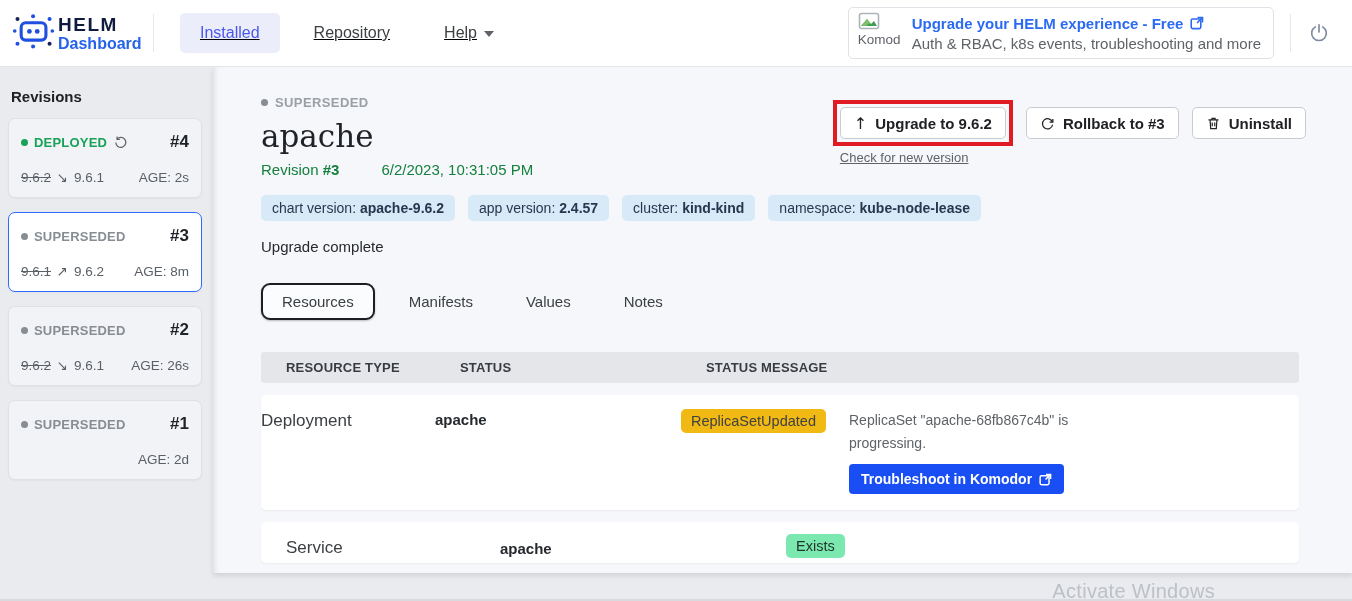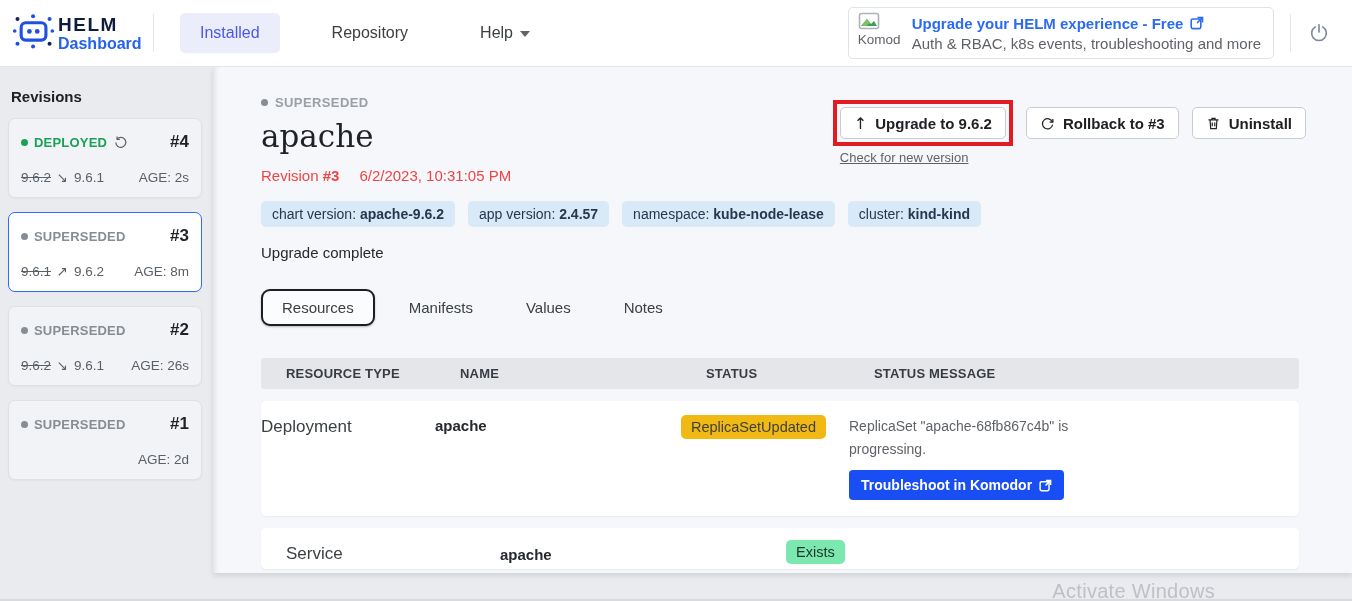--- a/index.html
+++ b/index.html
@@ -6,21 +6,21 @@
   html,body { width:1352px; height:601px; overflow:hidden; }
   body { font-family:"Liberation Sans", sans-serif; background:#e9ebee; position:relative; }
 
   
   .topbar { position:absolute; top:0; left:0; width:1352px; height:67px; background:#ffffff;
             border-bottom:1px solid #e3e5e8; display:flex; align-items:center; z-index:5; }
   .logo { display:flex; align-items:center; gap:2px; padding-left:12px; width:153px; }
   .logo-text .t1 { font-size:19px; font-weight:800; color:#101c3f; letter-spacing:1.5px; line-height:20px; }
   .logo-text .t2 { font-size:16px; font-weight:700; color:#2563eb; line-height:17px; }
   .vdiv { width:1px; height:38px; background:#e4e6e9; }
-  .nav { display:flex; align-items:flex-end; gap:32px; margin-left:26px; }
+  .nav { display:flex; align-items:flex-end; gap:14px; margin-left:26px;text-decoration:underline; }
   .nav-item { font-size:16px; color:#3c4043; padding:11px 20px; border-radius:5px; cursor:pointer; white-space:nowrap; }
   .nav-item.active { background:#ecedfb; color:#4a58e8; }
   .caret { display:inline-block; width:0; height:0; border-left:5px solid transparent; border-right:5px solid transparent;
            border-top:6px solid #5f6368; margin-left:7px; vertical-align:middle; }
   .top-spacer { flex:1; }
   .banner { display:flex; align-items:center; gap:10px; border:1px solid #dfe2e6; border-radius:5px;
             padding:5px 12px 5px 9px; height:52px; margin-right:16px; cursor:pointer; background:#fff; }
   .banner-img { width:44px; height:42px; overflow:hidden; display:flex; flex-direction:column; align-items:flex-start; }
   .banner-alt { font-size:13.5px; color:#5f6368; white-space:nowrap; }
   .banner-title { font-size:15px; font-weight:700; color:#2b6bf3; display:flex; align-items:center; gap:7px; }
@@ -45,21 +45,21 @@
                 font-size:13.5px; color:#5a6067; min-height:16px; }
   .old-ver { text-decoration:line-through; }
   .ver-arrow { font-family:"DejaVu Sans", sans-serif; margin:0 2px; }
 
   
   .main { position:absolute; top:67px; left:213px; width:1139px; height:506px; background:#f5f7fa;
           box-shadow:inset 7px 0 6px -6px rgba(0,0,0,.12), 0 3px 5px rgba(0,0,0,.10); padding:28px 0 0 48px; }
   .status-label { font-size:13px; font-weight:700; color:#9aa0a6; letter-spacing:.4px;
                   display:flex; align-items:center; gap:7px; }
   .page-title { font-family:"DejaVu Serif", serif; font-size:31px; font-weight:500; color:#1f2227; margin-top:8px; }
-  .rev-row { margin-top:13px; font-size:15px; color:#ef4444; display:flex; gap:20px; }
+  .rev-row { margin-top:7px; font-size:15px; color:#15803d; display:flex; gap:42px; }
   .rev-row b { font-weight:700; }
 
   
   .actions { position:absolute; top:40px; right:46px; display:flex; align-items:flex-start; gap:13px; }
   .btn { background:#fff; border:1px solid #c9cccf; border-radius:5px; padding:6px 13px; font-size:15px;
          font-weight:700; color:#202124; cursor:pointer; display:flex; align-items:center; gap:8px;
          font-family:"Liberation Sans", sans-serif; white-space:nowrap; height:32px; }
   .up-arrow { font-family:"DejaVu Sans", sans-serif; font-weight:400; font-size:16px; }
   .red-annot { border:4px solid #e01b24; padding:3px; margin:-7px 0 0 -7px; }
   .check-link { display:block; font-size:13px; color:#5f6368; text-decoration:underline; margin-top:4px; cursor:pointer; }
@@ -271,37 +271,36 @@
       <svg width="15" height="16" viewBox="0 0 24 24">
         <path d="M4 7h16M9.5 7V4.5h5V7M6.5 7l1 14h9l1-14M10 11v6M14 11v6" fill="none" stroke="#202124" stroke-width="1.9"></path>
       </svg>
       <span>Uninstall</span>
     </button>
   </div>
 
   <div class="chips">
     <span class="chip"><span>chart version: </span><b>apache-9.6.2</b></span>
     <span class="chip"><span>app version: </span><b>2.4.57</b></span>
+    <span class="chip"><span>cluster: </span><b>kind-kind</b></span>
     <span class="chip"><span>namespace: </span><b>kube-node-lease</b></span>
-    <span class="chip"><span>cluster: </span><b>kind-kind</b></span>
   </div>
 
   <div class="upgrade-complete">Upgrade complete</div>
 
   <div class="tabs">
     <div class="tab active">Resources</div>
     <div class="tab">Manifests</div>
     <div class="tab">Values</div>
     <div class="tab">Notes</div>
   </div>
 
   <div class="res-table">
     <div class="tgrid thead">
       <div>RESOURCE TYPE</div>
-      <div>NAME</div>
       <div>STATUS</div>
       <div>STATUS MESSAGE</div>
     </div>
 
     <div class="tgrid trow row-deploy">
       <div class="cell-type">Deployment</div>
       <div class="cell-name">apache</div>
       <div><span class="badge yellow">ReplicaSetUpdated</span></div>
       <div>
         <div class="msg-line">ReplicaSet "apache-68fb867c4b" is</div>

